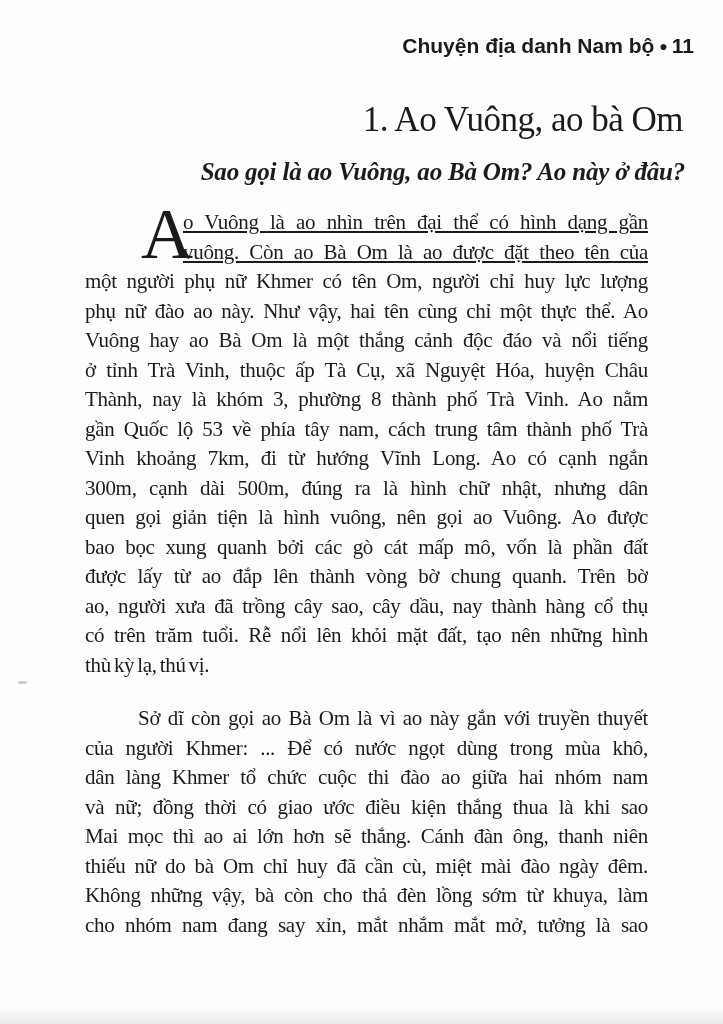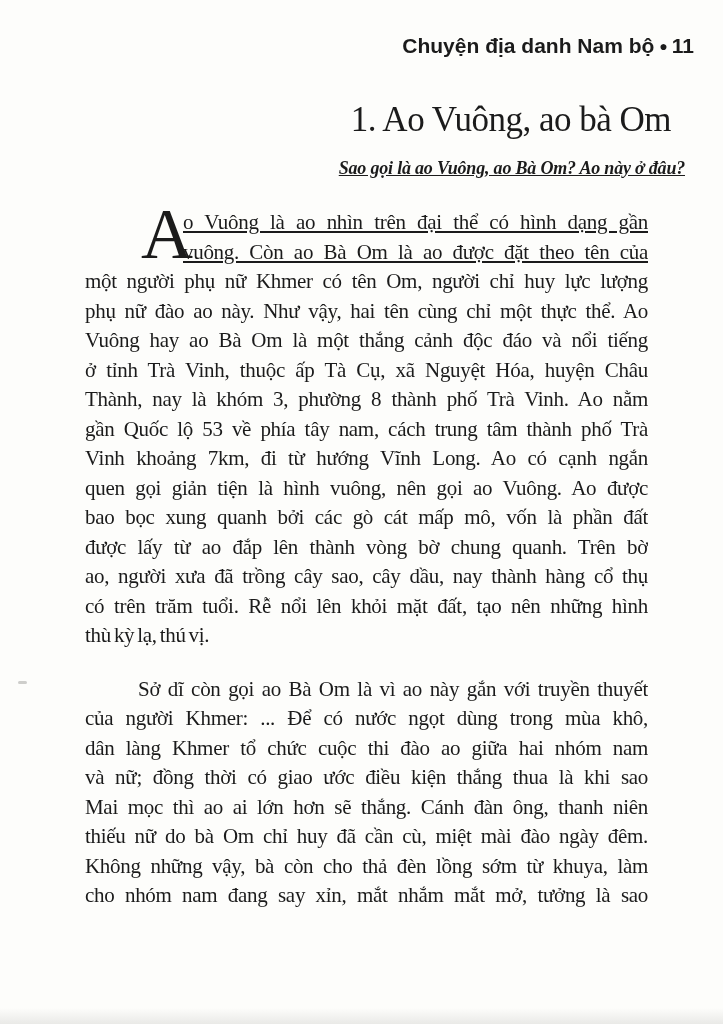--- a/index.html
+++ b/index.html
@@ -27,38 +27,37 @@
   }
   .running-head .bullet {
     font-size: 14px;
     margin: 0 4px 0 5px;
     position: relative;
     top: -2px;
   }
   .title {
     position: absolute;
     top: 100px;
-    right: 84px;
+    right: 72px;
     margin: 0;
     font-size: 35px;
     font-weight: 500;
     letter-spacing: -0.5px;
     white-space: nowrap;
   }
   .subtitle {
     position: absolute;
     top: 158px;
     right: 70px;
     margin: 0;
-    font-size: 18px;
+    font-size: 25px;
     font-weight: bold;
     font-style: italic;
     letter-spacing: -0.2px;
     white-space: nowrap;
-    text-decoration: underline;
   }
   .body-text {
     position: absolute;
     left: 85px;
     top: 208px;
     width: 563px;
     font-size: 21px;
     line-height: 29.5px;
     letter-spacing: -0.3px;
     word-spacing: -2px;
@@ -126,20 +125,21 @@
 
       <div class="line">o Vuông là ao nhìn trên đại thể có hình dạng gần</div>
           <div class="line">vuông. Còn ao Bà Om là ao được đặt theo tên của</div>
           <div class="line">một người phụ nữ Khmer có tên Om, người chỉ huy lực lượng</div>
           <div class="line">phụ nữ đào ao này. Như vậy, hai tên cùng chỉ một thực thể. Ao</div>
           <div class="line">Vuông hay ao Bà Om là một thắng cảnh độc đáo và nổi tiếng</div>
           <div class="line">ở tỉnh Trà Vinh, thuộc ấp Tà Cụ, xã Nguyệt Hóa, huyện Châu</div>
           <div class="line">Thành, nay là khóm 3, phường 8 thành phố Trà Vinh. Ao nằm</div>
           <div class="line">gần Quốc lộ 53 về phía tây nam, cách trung tâm thành phố Trà</div>
           <div class="line">Vinh khoảng 7km, đi từ hướng Vĩnh Long. Ao có cạnh ngắn</div>
+          <div class="line">300m, cạnh dài 500m, đúng ra là hình chữ nhật, nhưng dân</div>
           <div class="line">quen gọi giản tiện là hình vuông, nên gọi ao Vuông. Ao được</div>
           <div class="line">bao bọc xung quanh bởi các gò cát mấp mô, vốn là phần đất</div>
           <div class="line">được lấy từ ao đắp lên thành vòng bờ chung quanh. Trên bờ</div>
           <div class="line">ao, người xưa đã trồng cây sao, cây dầu, nay thành hàng cổ thụ</div>
           <div class="line">có trên trăm tuổi. Rễ nổi lên khỏi mặt đất, tạo nên những hình</div>
           <div class="line">thù kỳ lạ, thú vị.</div>
         </div>
     </div>
     <div class="para para2">
       <div class="lines">

